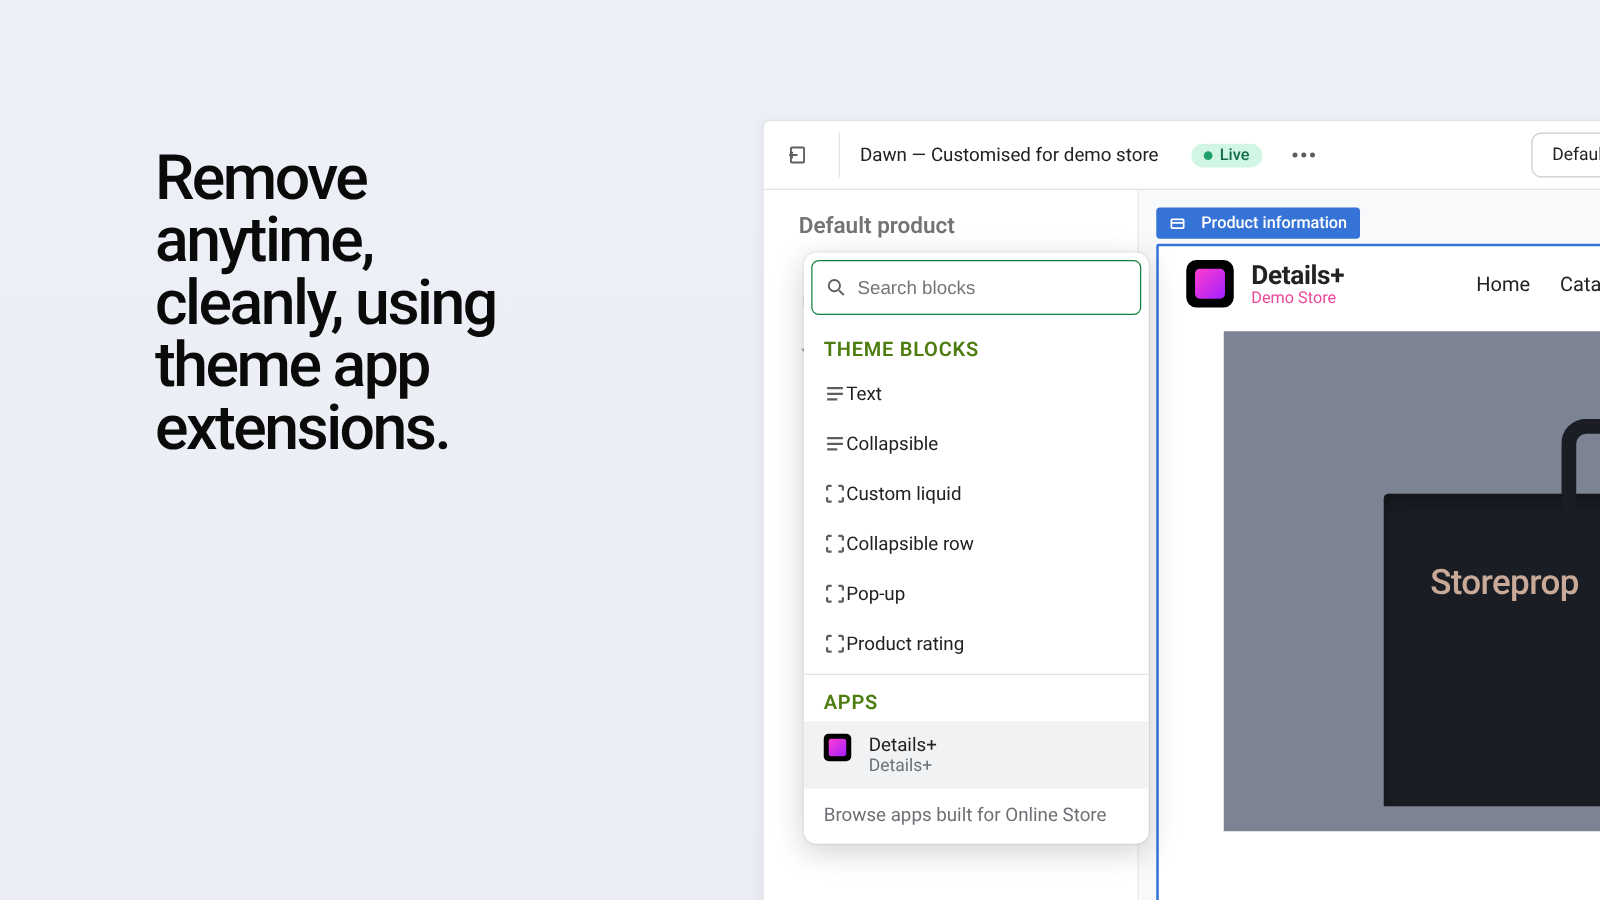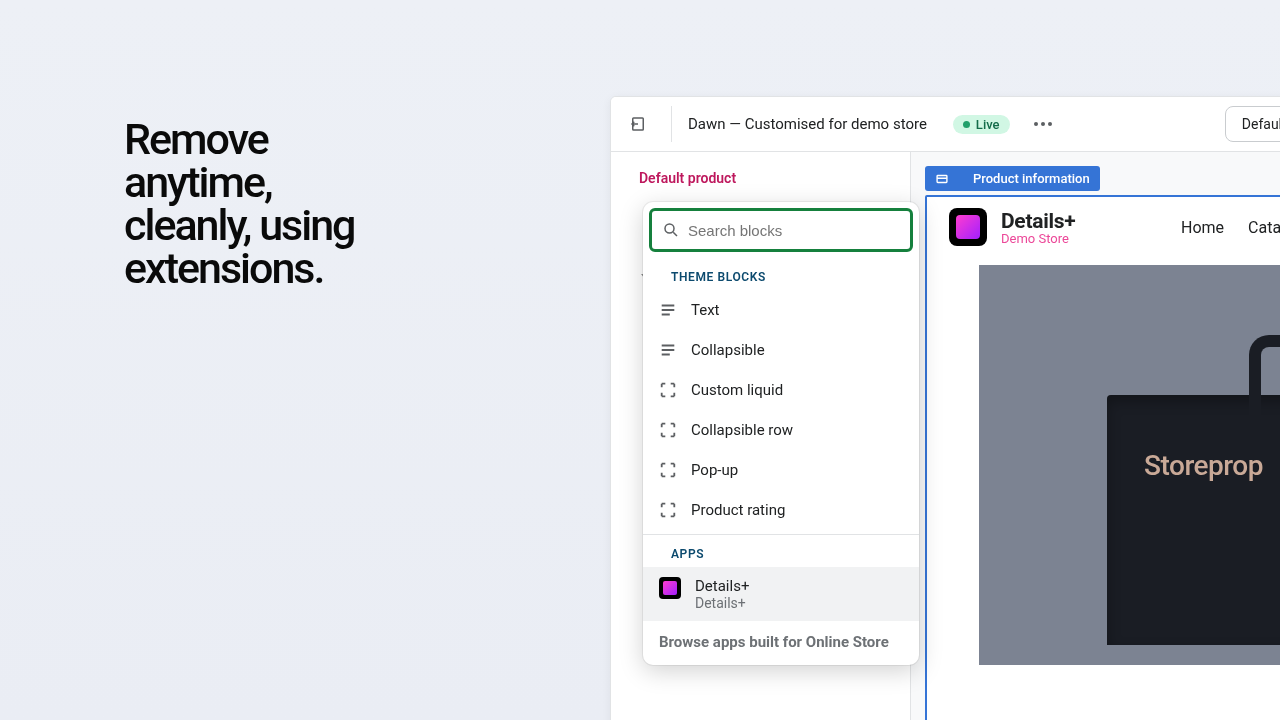--- a/index.html
+++ b/index.html
@@ -8,21 +8,21 @@
     width: 1280px;
     height: 720px;
     overflow: hidden;
     background: linear-gradient(180deg, #edf0f6 0%, #eaedf4 100%);
     position: relative;
   }
   .hero-text {
     position: absolute;
     left: 124px;
     top: 118px;
-    font-size: 43px;
+    font-size: 50px;
     font-weight: 500;
     line-height: 1.0;
     letter-spacing: -2px;
     color: #0a0a0a;
     max-width: 420px;
   }
   .hero-line { display:block; }
 
   .app-window {
     position: absolute;
@@ -68,70 +68,70 @@
     height:36px;border:1px solid #c9cccf;border-radius:8px;
     padding:0 16px;font-size:14px;color:#202223;background:#fff;
     display:flex;align-items:center;
   }
 
   .main-row{display:flex;height:calc(100% - 55px);}
   .left-panel{
     width:300px;border-right:1px solid #e1e3e5;background:#fff;position:relative;
     padding:18px 0 0 28px;
   }
-  .section-heading{font-size:14px;font-weight:600;color:#be185d;}
+  .section-heading{font-size:18px;font-weight:600;color:#737373;}
 
   .tree{margin-top:30px;font-size:14px;color:#202223;}
   .tree-row{height:40px;display:flex;align-items:center;gap:8px;color:#202223;}
   .tri{width:12px;height:12px;}
 
   .popover{
     position:absolute;
     left:32px; top:50px;
     width:276px;
     background:#fff;
     border-radius:10px;
     box-shadow:0 6px 24px rgba(0,0,0,0.18), 0 0 0 1px rgba(0,0,0,0.06);
     z-index:5;
     overflow:hidden;
   }
   .search-wrap{padding:6px;}
   .search-field{
     display:flex;align-items:center;gap:8px;height:44px;
-    border:3px solid #15803d;border-radius:6px;padding:0 10px;
+    border:1px solid #15803d;border-radius:6px;padding:0 10px;
   }
   .search-field svg{width:18px;height:18px;color:#5c5f62;}
   .search-input{
     border:none;outline:none;font-size:15px;color:#6d7175;flex:1;
   }
   .group-label{
-    font-size:12px;font-weight:600;letter-spacing:0.6px;color:#0c4a6e;
-    padding:12px 16px 6px 28px;
+    font-size:16px;font-weight:600;letter-spacing:0.6px;color:#4d7c0f;
+    padding:12px 16px 6px 16px;
   }
   .menu-item{
-    height:40px;display:flex;align-items:center;gap:14px;padding:0 16px;
+    height:40px;display:flex;align-items:center;gap:0;padding:0 16px;
     font-size:15px;color:#202223;cursor:pointer;
   }
   .menu-item .mi-icon{width:18px;height:18px;color:#5c5f62;display:flex;align-items:center;justify-content:center;}
   .app-item{
     display:flex;align-items:flex-start;gap:14px;padding:10px 16px;background:#f1f2f3;cursor:pointer;
   }
   .app-logo{width:22px;height:22px;border-radius:4px;background:#000;position:relative;flex-shrink:0;}
   .app-logo::after{content:"";position:absolute;inset:4px;border-radius:2px;background:linear-gradient(135deg,#ff3dcf,#a320ff);}
   .app-name{font-size:15px;color:#202223;}
   .app-sub{font-size:14px;color:#6d7175;}
-  .browse-apps{font-size:15px;color:#6d7175;padding:12px 16px 14px 16px;font-weight:bold;}
+  .browse-apps{font-size:15px;color:#6d7175;padding:12px 16px 14px 16px;}
   .sep{height:1px;background:#e1e3e5;margin-top:4px;}
 
   .preview{
     flex:1;background:#f8f9fa;position:relative;
     padding:20px 0 0 14px;
   }
   .chip{
-    display:inline-flex;align-items:center;gap:24px;
+    display:inline-flex;align-items:center;gap:12px;
     background:#3574d6;color:#fff;font-size:13px;font-weight:500;
     padding:5px 10px;border-radius:3px;position:relative;top:-6px;
   }
   .chip svg{width:14px;height:14px;}
   .storefront{
     background:#fff;border:2px solid #3574d6;border-top-left-radius:2px;
     height:100%;margin-top:-2px;
   }
   .store-header{
     height:60px;display:flex;align-items:center;gap:14px;padding:0 22px;
@@ -152,20 +152,21 @@
   .bag::before{content:"";position:absolute;top:-60px;right:34px;width:30px;height:100px;border:12px solid #1a1d24;border-bottom:none;border-radius:20px 20px 0 0;}
   .bag-text{position:absolute;right:44px;top:46%;color:#c9a997;font-size:28px;font-weight:500;letter-spacing:-0.5px;}
 </style>
 </head>
 <body>
 
 <div class="hero-text">
   <span class="hero-line">Remove</span>
   <span class="hero-line">anytime,</span>
   <span class="hero-line">cleanly, using</span>
+  <span class="hero-line">theme app</span>
   <span class="hero-line">extensions.</span>
 </div>
 
 <div class="app-window">
 
   <div class="topbar">
     <div class="exit-btn">
       <svg viewBox="0 0 24 24" fill="none" stroke="currentColor" stroke-width="2">
           <rect x="5" y="4" width="14" height="16" rx="1"></rect>
           <path d="M12 12h-8M7 9l-3 3 3 3"></path>

